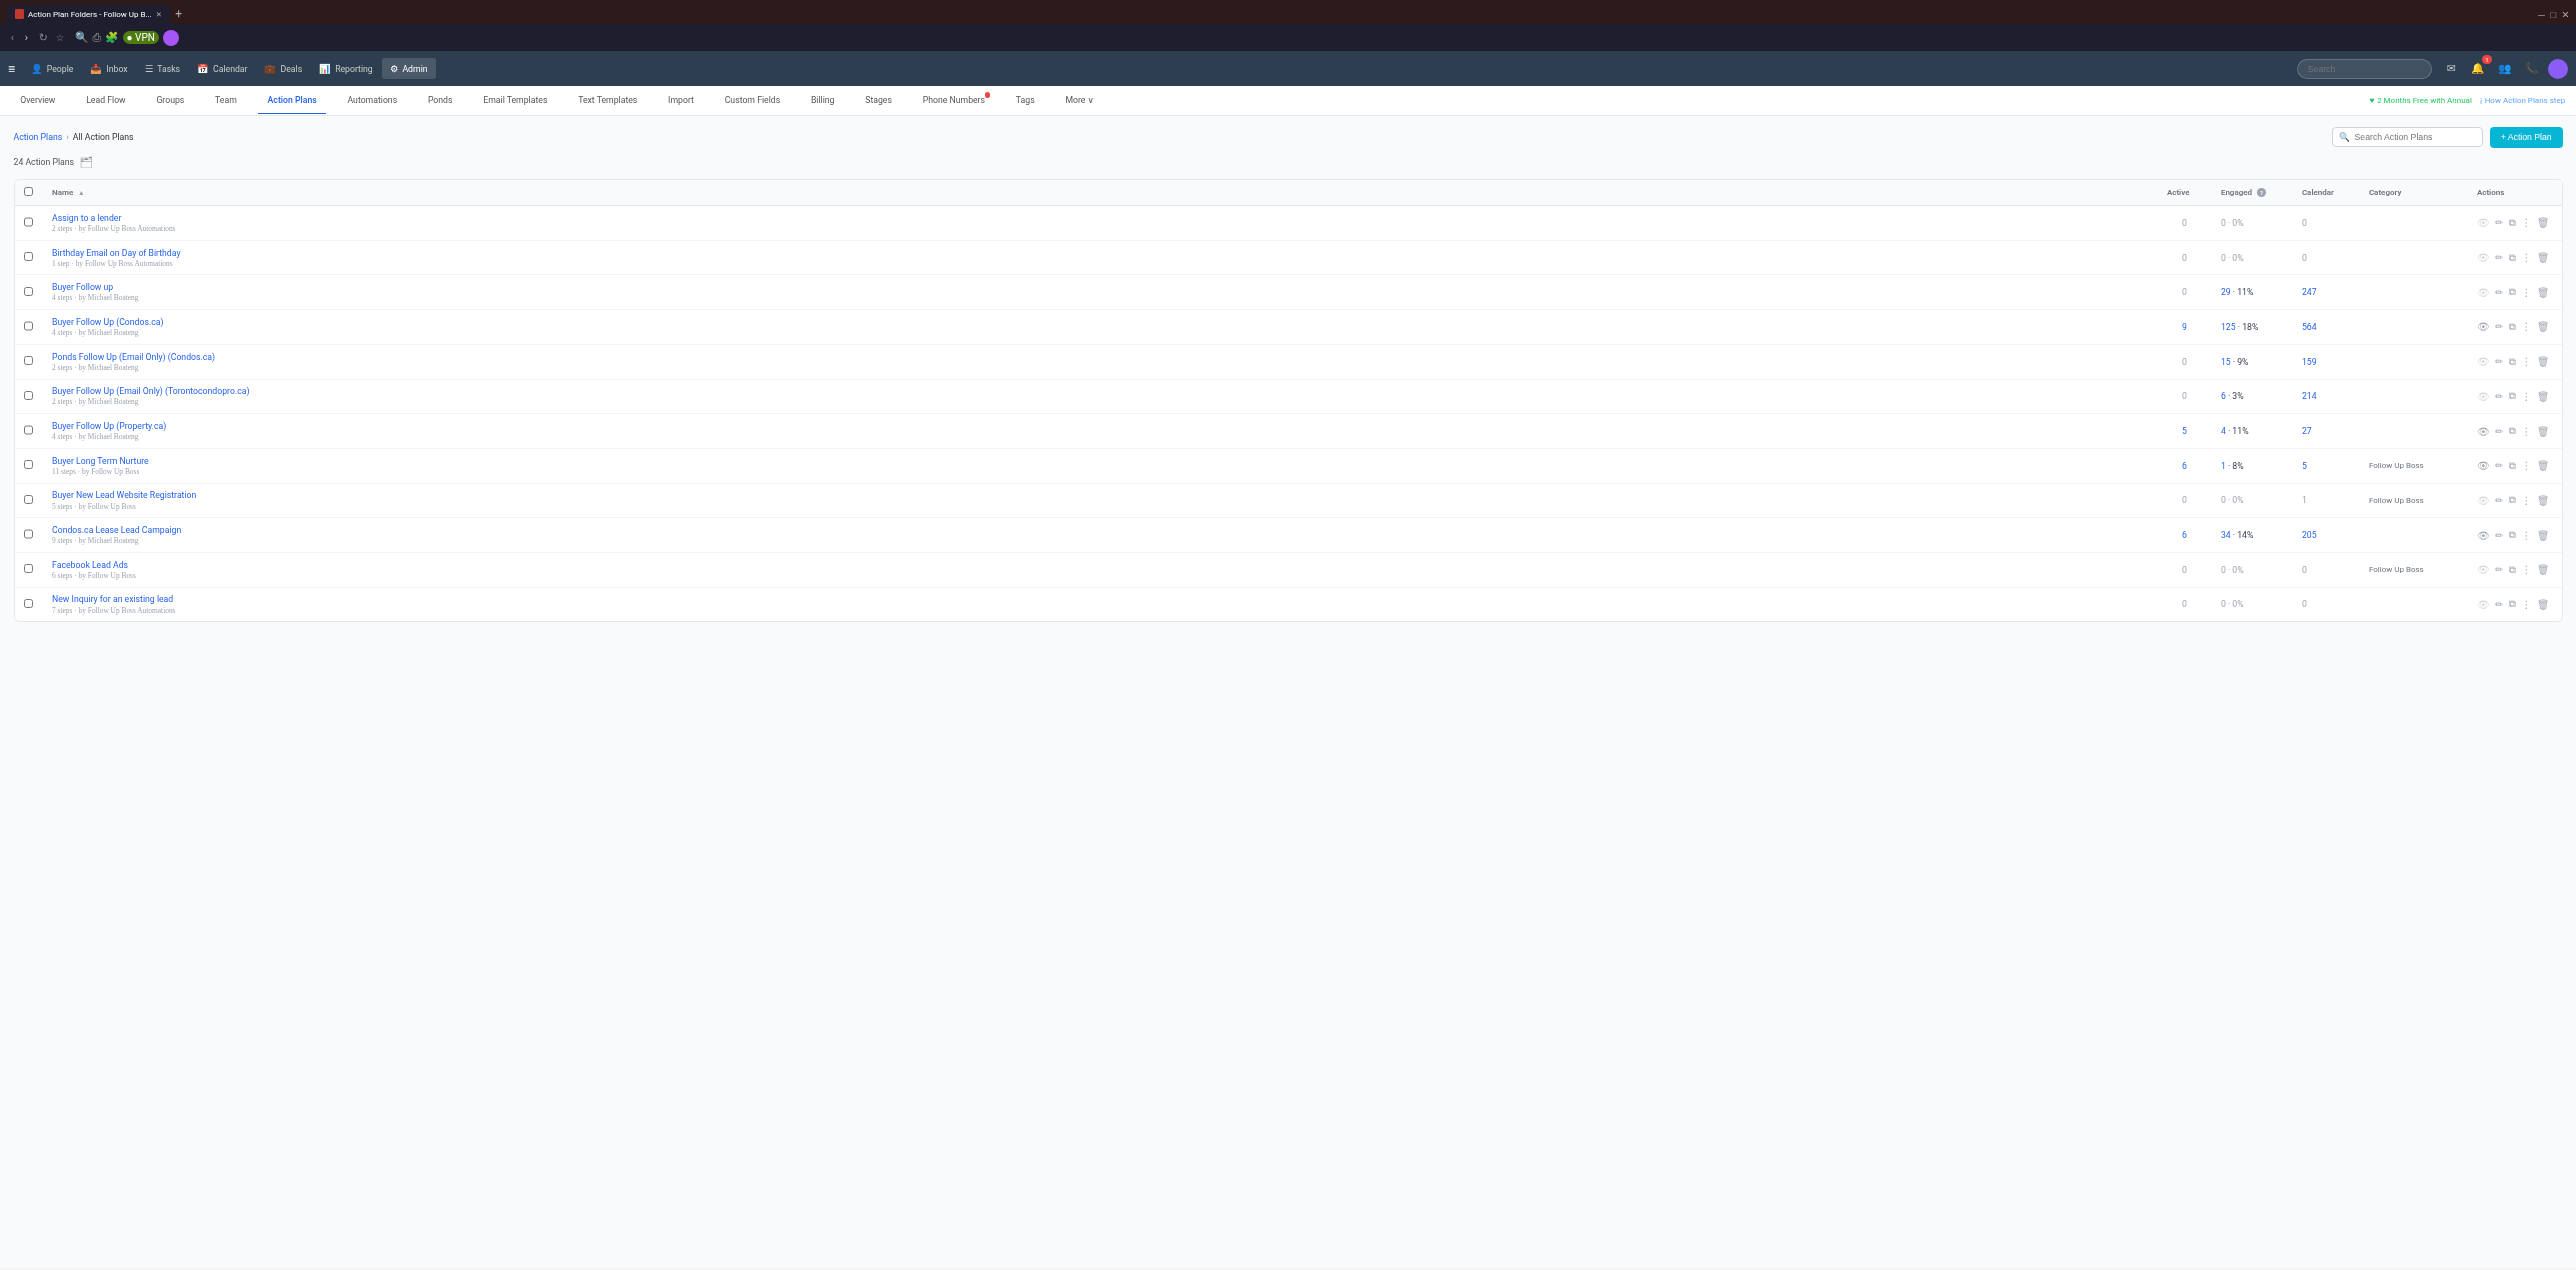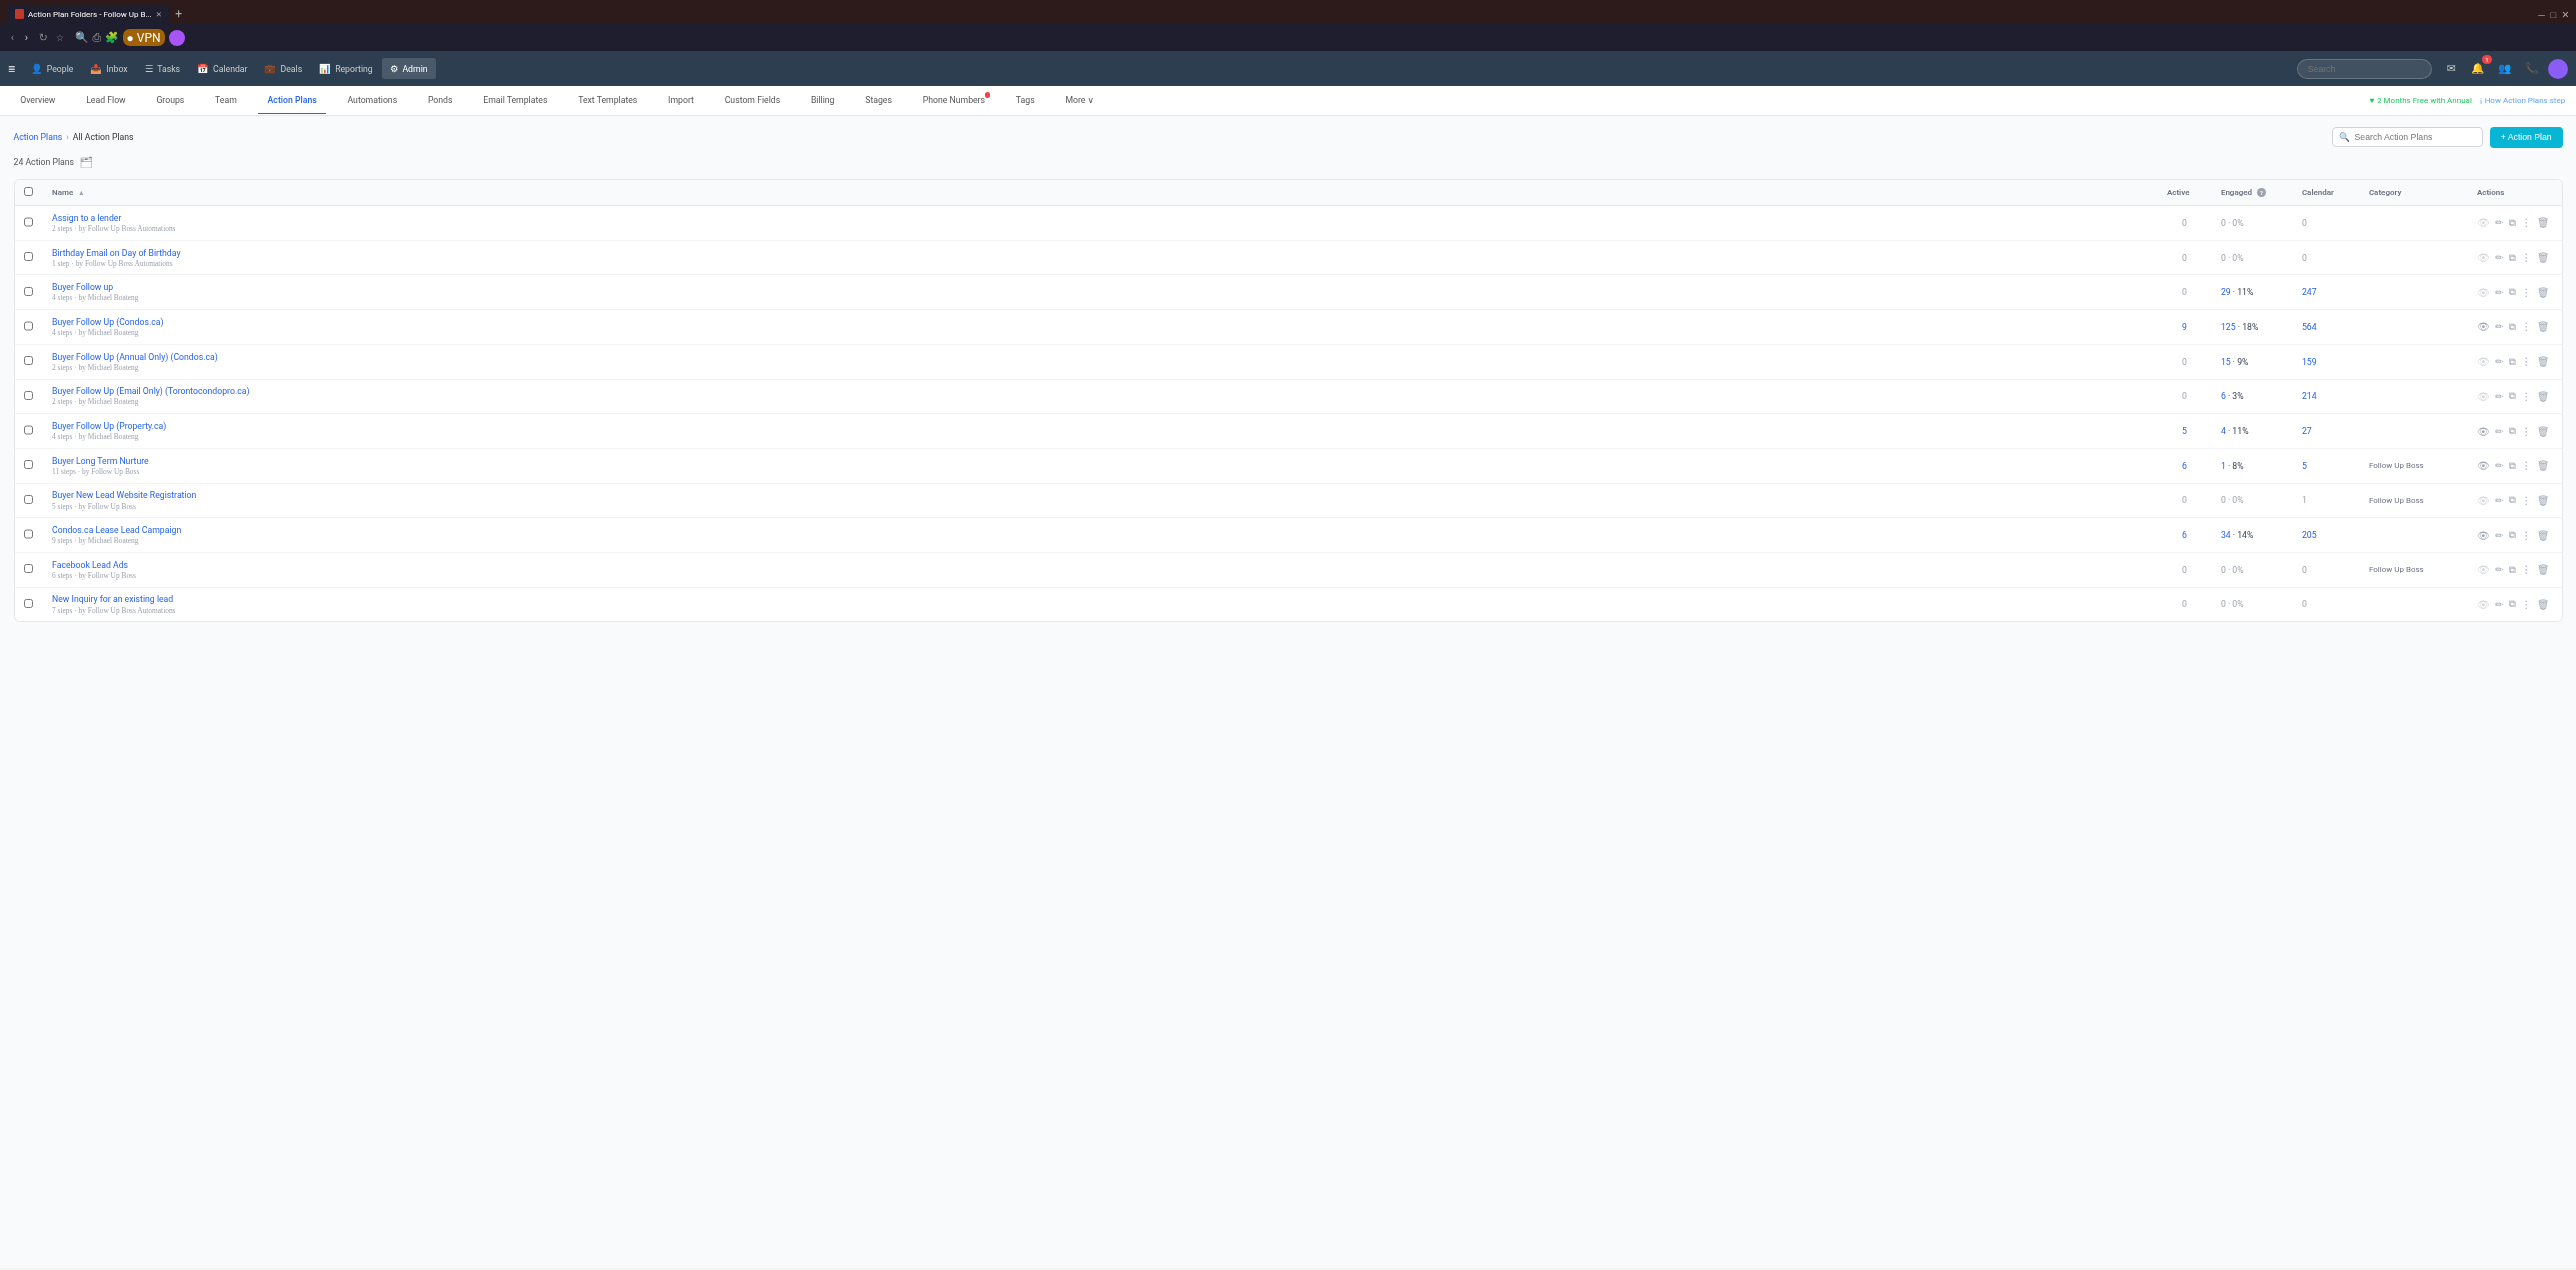--- a/index.html
+++ b/index.html
@@ -58,21 +58,21 @@
       background: #2a2a3e;
       border: 0.7px solid #444;
       border-radius: 13.5px;
       padding: 2.7px 8px;
       color: #ddd;
       font-size: 8.7px;
       outline: none;
     }
     .browser-actions { display: flex; align-items: center; gap: 4px; margin-left: 5.4px; }
     .browser-action-btn { color: #aaa; font-size: 10.8px; cursor: pointer; }
-    .vpn-badge { background: #a16207; color: #fff; font-size: 12px; padding: 1.3px 4px; border-radius: 6.7px; }
+    .vpn-badge { background: #4d7c0f; color: #fff; font-size: 10px; padding: 1.3px 4px; border-radius: 6.7px; }
     .profile-avatar { width: 16px; height: 16px; background: #a855f7; border-radius: 50%; }
     .notification-badge { 
       background: #ef4444; color: #fff; font-size: 6px; 
       width: 9.4px; height: 9.4px; border-radius: 50%; 
       display: flex; align-items: center; justify-content: center;
       position: absolute; top: -2.7px; right: -2.7px;
     }
     .icon-with-badge { position: relative; display: inline-flex; }
 
     
@@ -546,21 +546,21 @@
         <span class="action-icon" title="More">⋮</span>
         <span class="action-icon" title="Delete">🗑</span>
       </div>
     </td>
   </tr>
           <tr>
     <td>
       <input type="checkbox" class="checkbox" style="">
     </td>
     <td>
-      <div class="plan-name">Buyer Follow Up (Annual Only) (Condos.ca)</div>
+      <div class="plan-name">Ponds Follow Up (Email Only) (Condos.ca)</div>
       <div class="plan-meta">2 steps · by Michael Boateng</div>
     </td>
     <td class="active-col"><span style="color:#9ca3af">0</span></td>
     <td><span style="color:#2563eb">15</span> · 9%</td>
     <td><span style="color:#2563eb">159</span></td>
     <td style="color:#6b7280;font-size:8px;"></td>
     <td>
       <div class="action-icons">
         <span class="action-icon disabled" title="View">👁</span>
         <span class="action-icon" title="Edit">✏</span>

